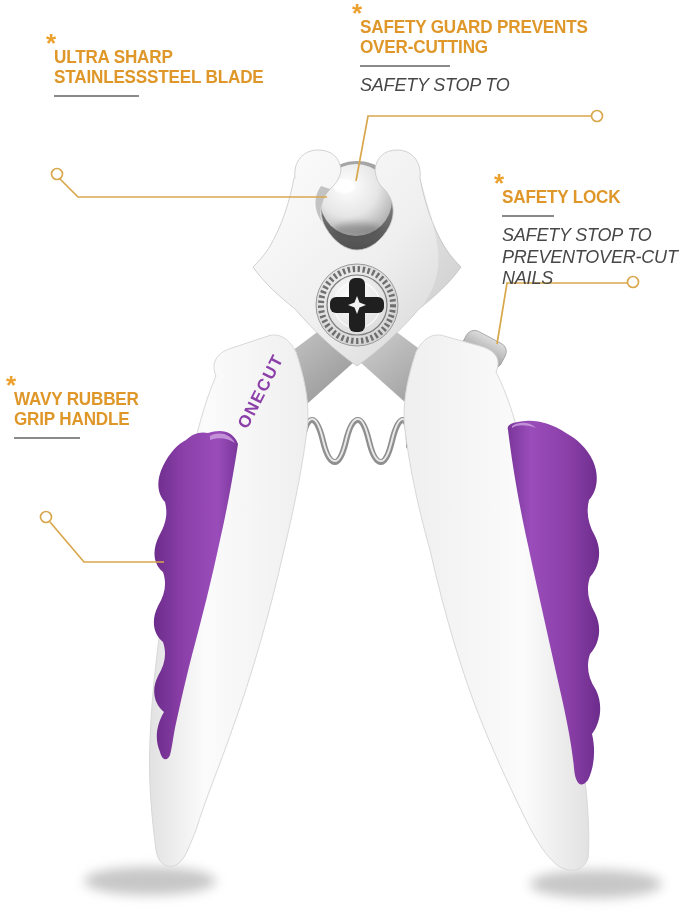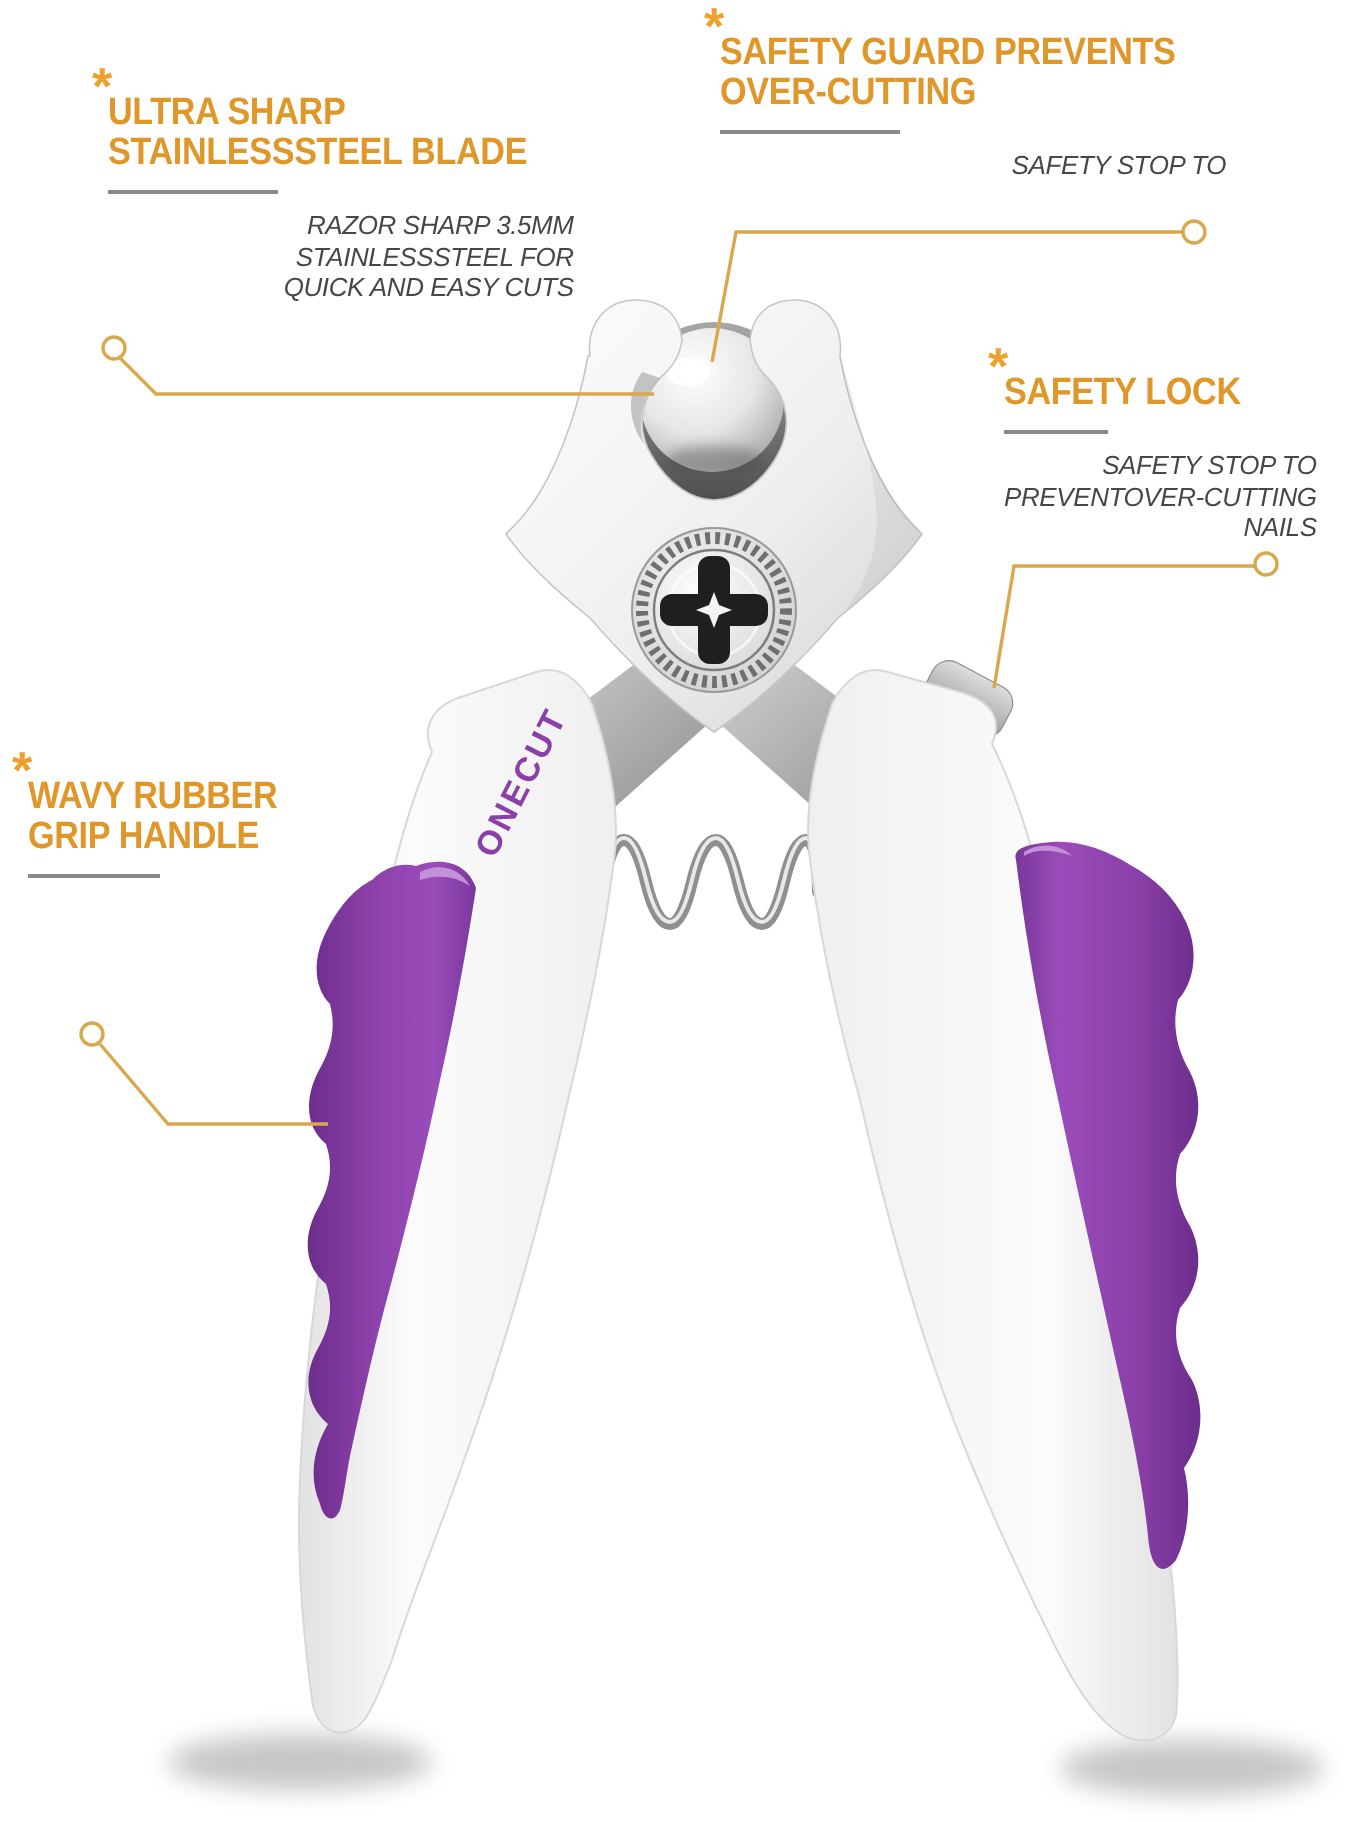--- a/index.html
+++ b/index.html
@@ -11,22 +11,22 @@
   
   .callout{position:absolute;z-index:5;}
   .callout .star{position:absolute;top:0;left:0;font-size:26px;font-weight:bold;
                  color:#ECA02E;line-height:1;}
   .callout .content{padding:17px 0 0 8px;}
   .callout h2{margin:0;font-size:19px;font-weight:bold;line-height:1.06;
               color:#DF9729;letter-spacing:-0.2px;
               transform:scaleX(.9);transform-origin:left top;white-space:nowrap;}
   .callout h2 .tl{display:block;}
   .callout .rule{height:2px;background:#8a8a8a;margin:8px 0 8px 0;}
-  .callout p{margin:0;font-size:13px;font-style:italic;line-height:1.2;
-             color:#474747;letter-spacing:-0.2px;white-space:nowrap;text-align:right;}
+  .callout p{margin:0;font-size:18px;font-style:italic;line-height:1.2;
+             color:#474747;letter-spacing:-0.2px;white-space:nowrap;}
   .callout p .bl{display:block;}
 
   #co-blade{left:46px;top:30px;}   #co-blade .rule{width:85px;}
   #co-guard{left:352px;top:0px;}   #co-guard .rule{width:90px;}
   #co-lock{left:494px;top:170px;}  #co-lock .rule{width:52px;}
   #co-grip{left:6px;top:372px;}    #co-grip .rule{width:66px;}
 </style>
 </head>
 <body>
 
@@ -248,25 +248,20 @@
   </svg>
 
   <div class="callout" id="co-blade">
     <div class="star">*</div>
     <div class="content">
       <h2>
         <span class="tl">ULTRA SHARP</span>
         <span class="tl">STAINLESSSTEEL BLADE</span>
       </h2>
       <div class="rule"></div>
-      <p>
-        <span class="bl">RAZOR SHARP 3.5MM</span>
-        <span class="bl">STAINLESSSTEEL FOR</span>
-        <span class="bl">QUICK AND EASY CUTS</span>
-      </p>
     </div>
   </div>
 
   <div class="callout" id="co-guard">
     <div class="star">*</div>
     <div class="content">
       <h2>
         <span class="tl">SAFETY GUARD PREVENTS</span>
         <span class="tl">OVER-CUTTING</span>
       </h2>

